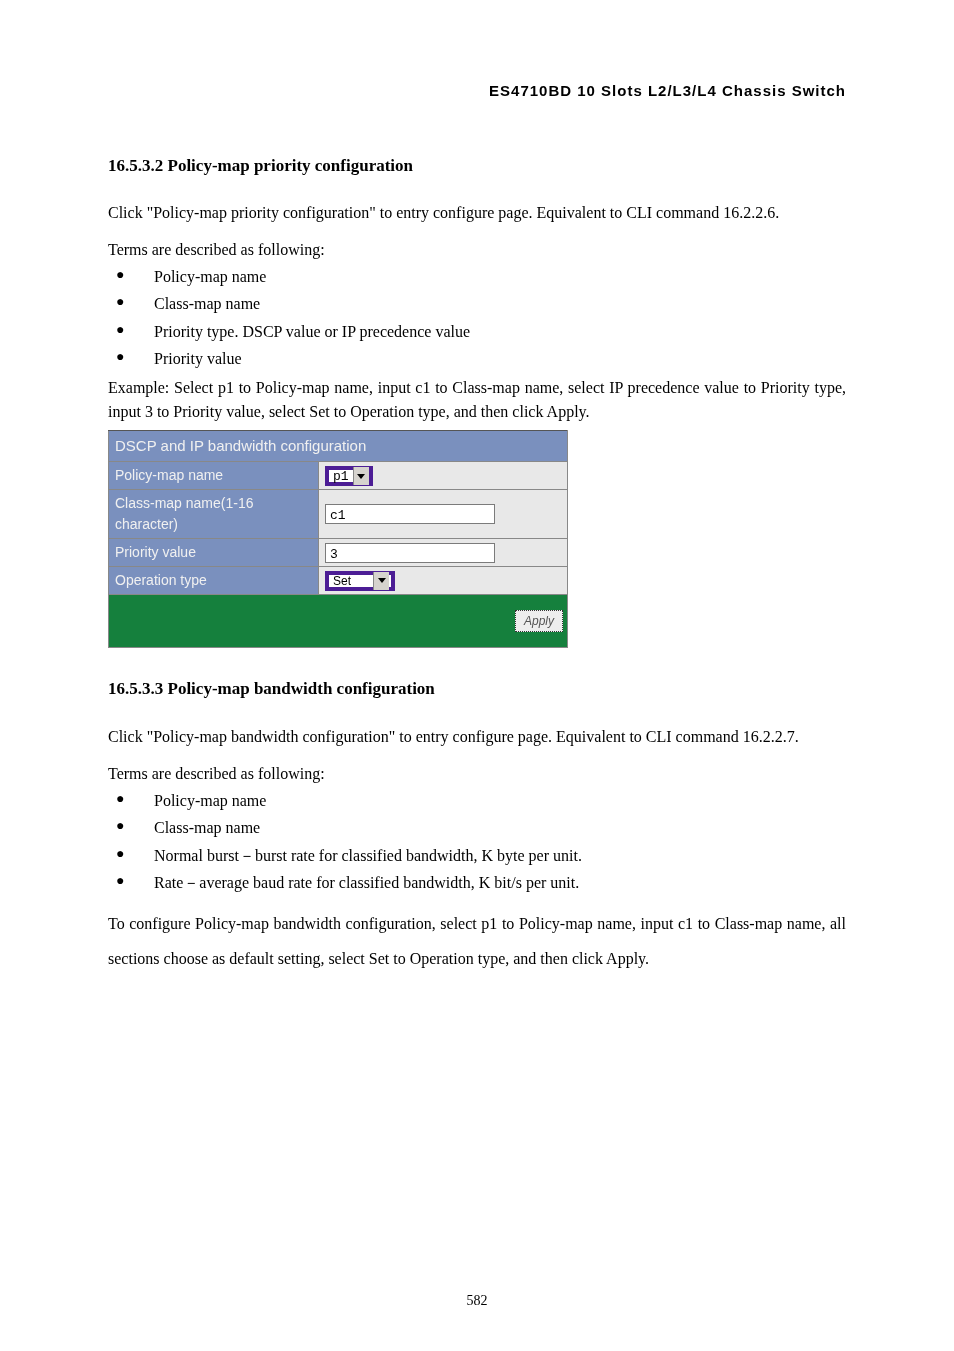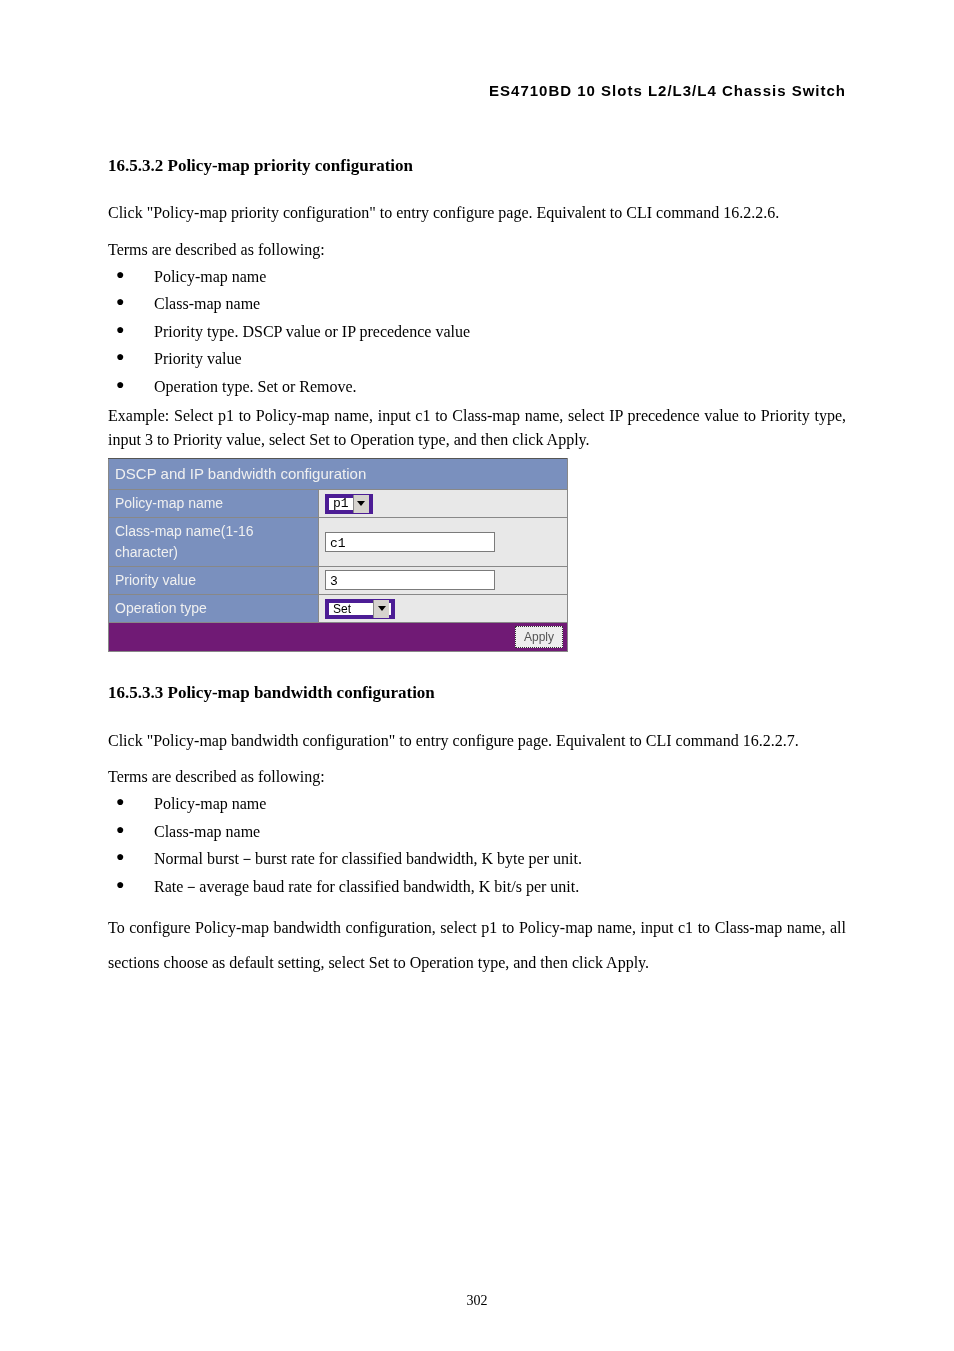--- a/index.html
+++ b/index.html
@@ -78,23 +78,24 @@
     .config-table .label-cell {
       background: #7a90be;
       color: #f0f0f0;
       width: 210px;
       font-size: 14px;
     }
     .config-table .value-cell {
       background: #e8e8e8;
     }
     .config-table .apply-row td {
-      background: #701a75;
+      background: #15803d;
       text-align: right;
-      padding: 3px 4px;
+      padding: 15px 4px;
+      font-style: italic;
     }
     .fake-select {
       display: inline-flex;
       align-items: center;
       background: #fff;
       border: 4px solid #4c1d95;
       height: 20px;
       font-family: "Courier New", monospace;
       font-size: 13px;
     }
@@ -151,21 +152,20 @@
 <div class="header-title">ES4710BD 10 Slots L2/L3/L4 Chassis Switch</div>
 
 <div class="section-heading">16.5.3.2 Policy-map priority configuration</div>
 <div class="body-text">Click "Policy-map priority configuration" to entry configure page. Equivalent to CLI command 16.2.2.6.</div>
 <div class="body-text tight">Terms are described as following:</div>
 <ul class="bullets">
   <li>Policy-map name</li>
   <li>Class-map name</li>
   <li>Priority type. DSCP value or IP precedence value</li>
   <li>Priority value</li>
-  <li>Operation type. Set or Remove.</li>
 </ul>
 <div class="body-text tight" style="text-align:justify;">Example: Select p1 to Policy-map name, input c1 to Class-map name, select IP precedence value to Priority type, input 3 to Priority value, select Set to Operation type, and then click Apply.</div>
 
 <table class="config-table">
   <tbody>
       <tr class="title-row">
     <td colspan="2">DSCP and IP bandwidth configuration</td>
   </tr>
   <tr>
     <td class="label-cell">Policy-map name</td>
@@ -209,13 +209,13 @@
 <div class="body-text">Click "Policy-map bandwidth configuration" to entry configure page. Equivalent to CLI command 16.2.2.7.</div>
 <div class="body-text tight">Terms are described as following:</div>
 <ul class="bullets">
   <li>Policy-map name</li>
   <li>Class-map name</li>
   <li>Normal burst－burst rate for classified bandwidth, K byte per unit.</li>
   <li>Rate－average baud rate for classified bandwidth, K bit/s per unit.</li>
 </ul>
 <div class="body-text" style="margin-top:10px;line-height:2.2;">To configure Policy-map bandwidth configuration, select p1 to Policy-map name, input c1 to Class-map name, all sections choose as default setting, select Set to Operation type, and then click Apply.</div>
 
-<div class="page-number">302</div>
+<div class="page-number">582</div>
 
 </body></html>

